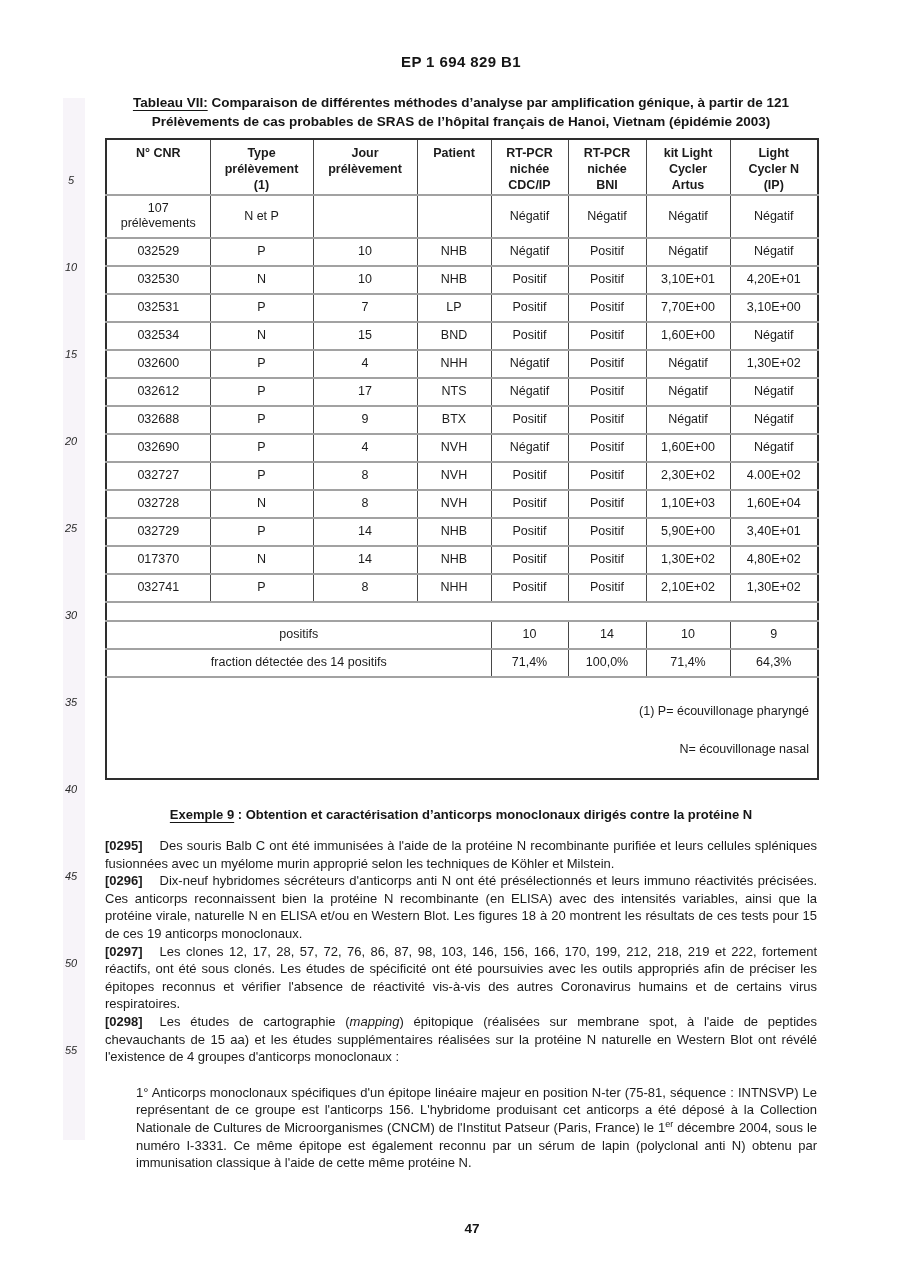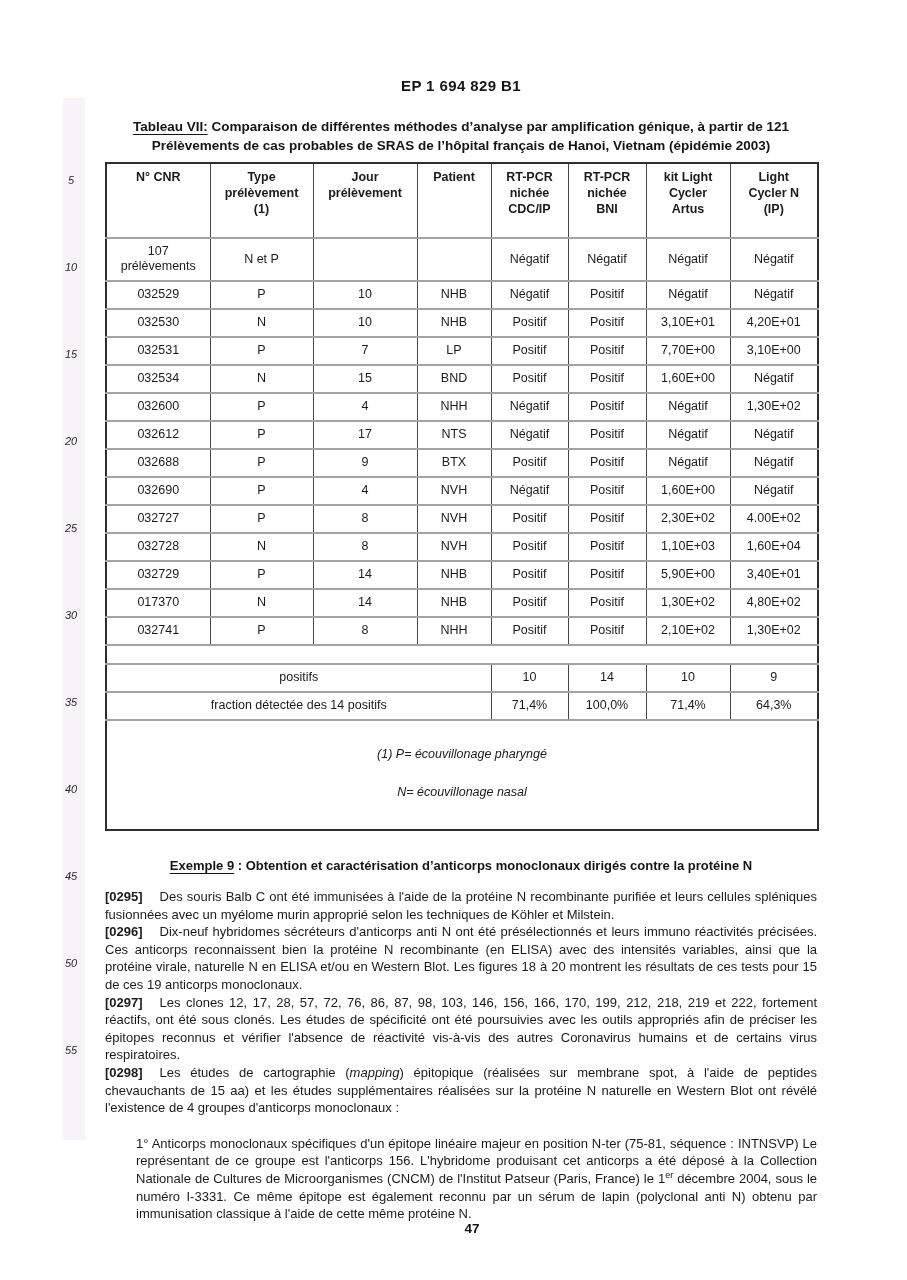--- a/index.html
+++ b/index.html
@@ -16,21 +16,21 @@
   .margin-bar {
     position: absolute; left: 63px; top: 98px; width: 22px; height: 1042px;
     background: #f7f4f9;
   }
   .line-num {
     position: absolute; left: 58px; width: 26px; text-align: center;
     font-style: italic; font-size: 11px; color: #2a2a2a; line-height: 13px;
   }
 
   
-  .content { position: absolute; left: 105px; top: 77px; width: 712px; }
+  .content { position: absolute; left: 105px; top: 53px; width: 712px; }
 
   .doc-header {
     text-align: center; font-weight: bold; font-size: 15px; letter-spacing: .4px;
   }
 
   .tbl-title {
     margin-top: 23px; text-align: center; font-weight: bold;
     font-size: 13.5px; line-height: 19px; margin-bottom: 7px;
   }
   .u { text-decoration: underline; text-underline-offset: 3px; }
@@ -47,31 +47,31 @@
     border-right: 1.5px solid #474747;
     border-bottom: 2px solid #a2a2a2;
     white-space: pre-line;
     text-align: center;
     padding: 0 2px;
   }
   table.results th:last-child, table.results td:last-child { border-right: none; }
 
   table.results th {
     font-weight: bold; vertical-align: top;
-    line-height: 16px; padding-top: 5px; padding-bottom: 20px; font-size: 12.5px;
+    line-height: 16px; padding-top: 5px; padding-bottom: 1px; font-size: 12.5px;
   }
   table.results td {
     vertical-align: middle; line-height: 15px;
     padding-top: 5px; padding-bottom: 6px;
   }
   tr.empty-row td { height: 17px; padding: 0; }
   td.sum-label { text-align: right; padding-right: 9px; }
   tr.footnote-row td {
-    border-bottom: none; text-align: center;
-    padding: 5px 8px 8px 8px; line-height: 19px; font-style: italic;
+    border-bottom: none; text-align: right;
+    padding: 5px 8px 0 8px; line-height: 19px;
   }
 
   .ex-head { margin: 27px 0 0 0; font-weight: bold; font-size: 13px; text-align: center; }
 
   .body-text { margin-top: 15px; }
   .para {
     margin: 0; text-align: justify;
     font-size: 13px; line-height: 17.6px; color: #1b1b1b;
   }
   .pnum { font-weight: bold; margin-right: 17px; }

